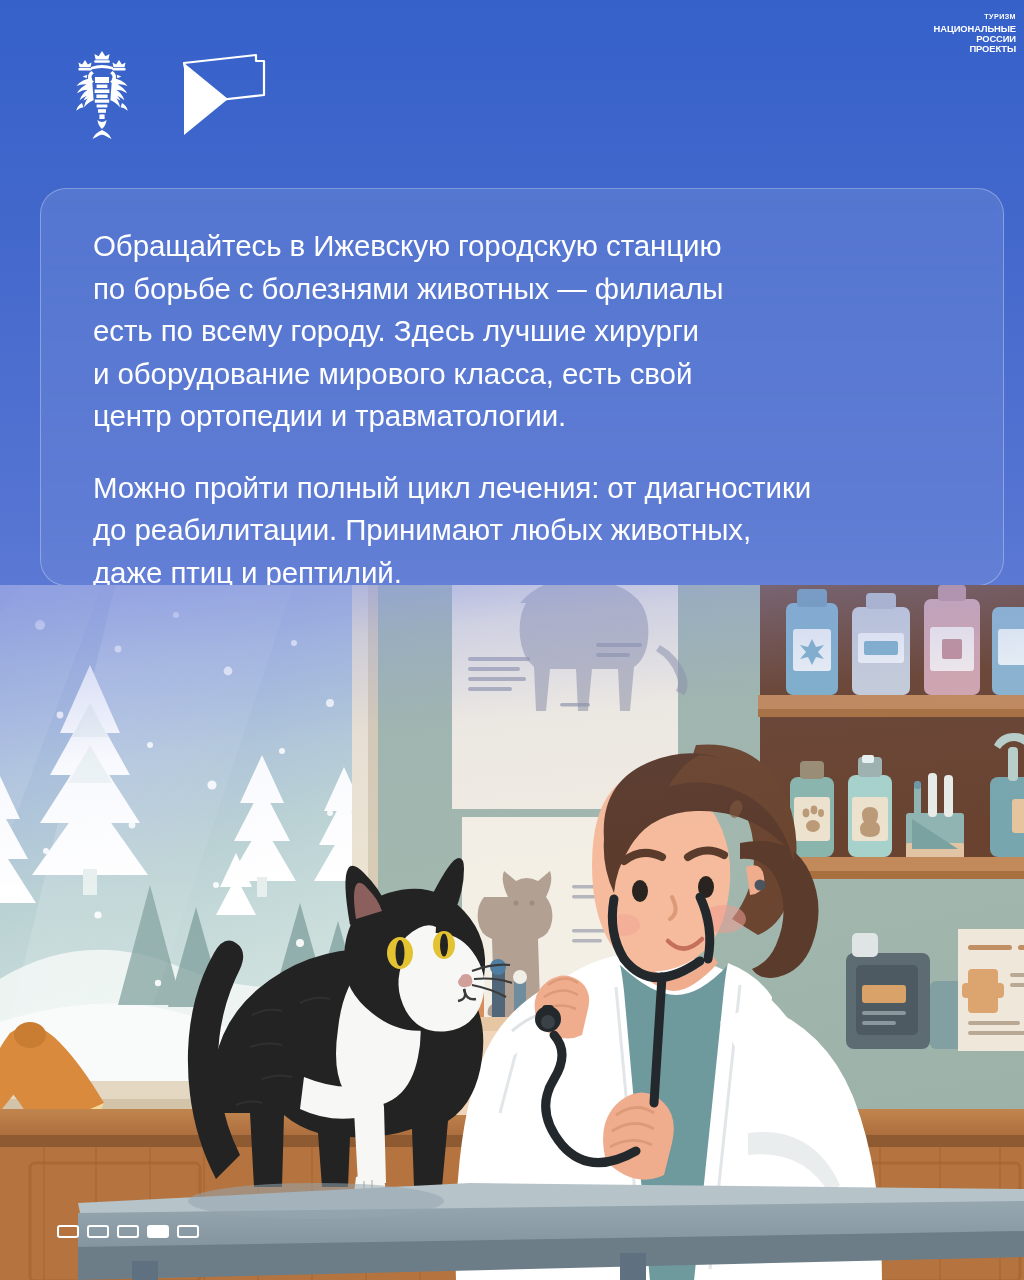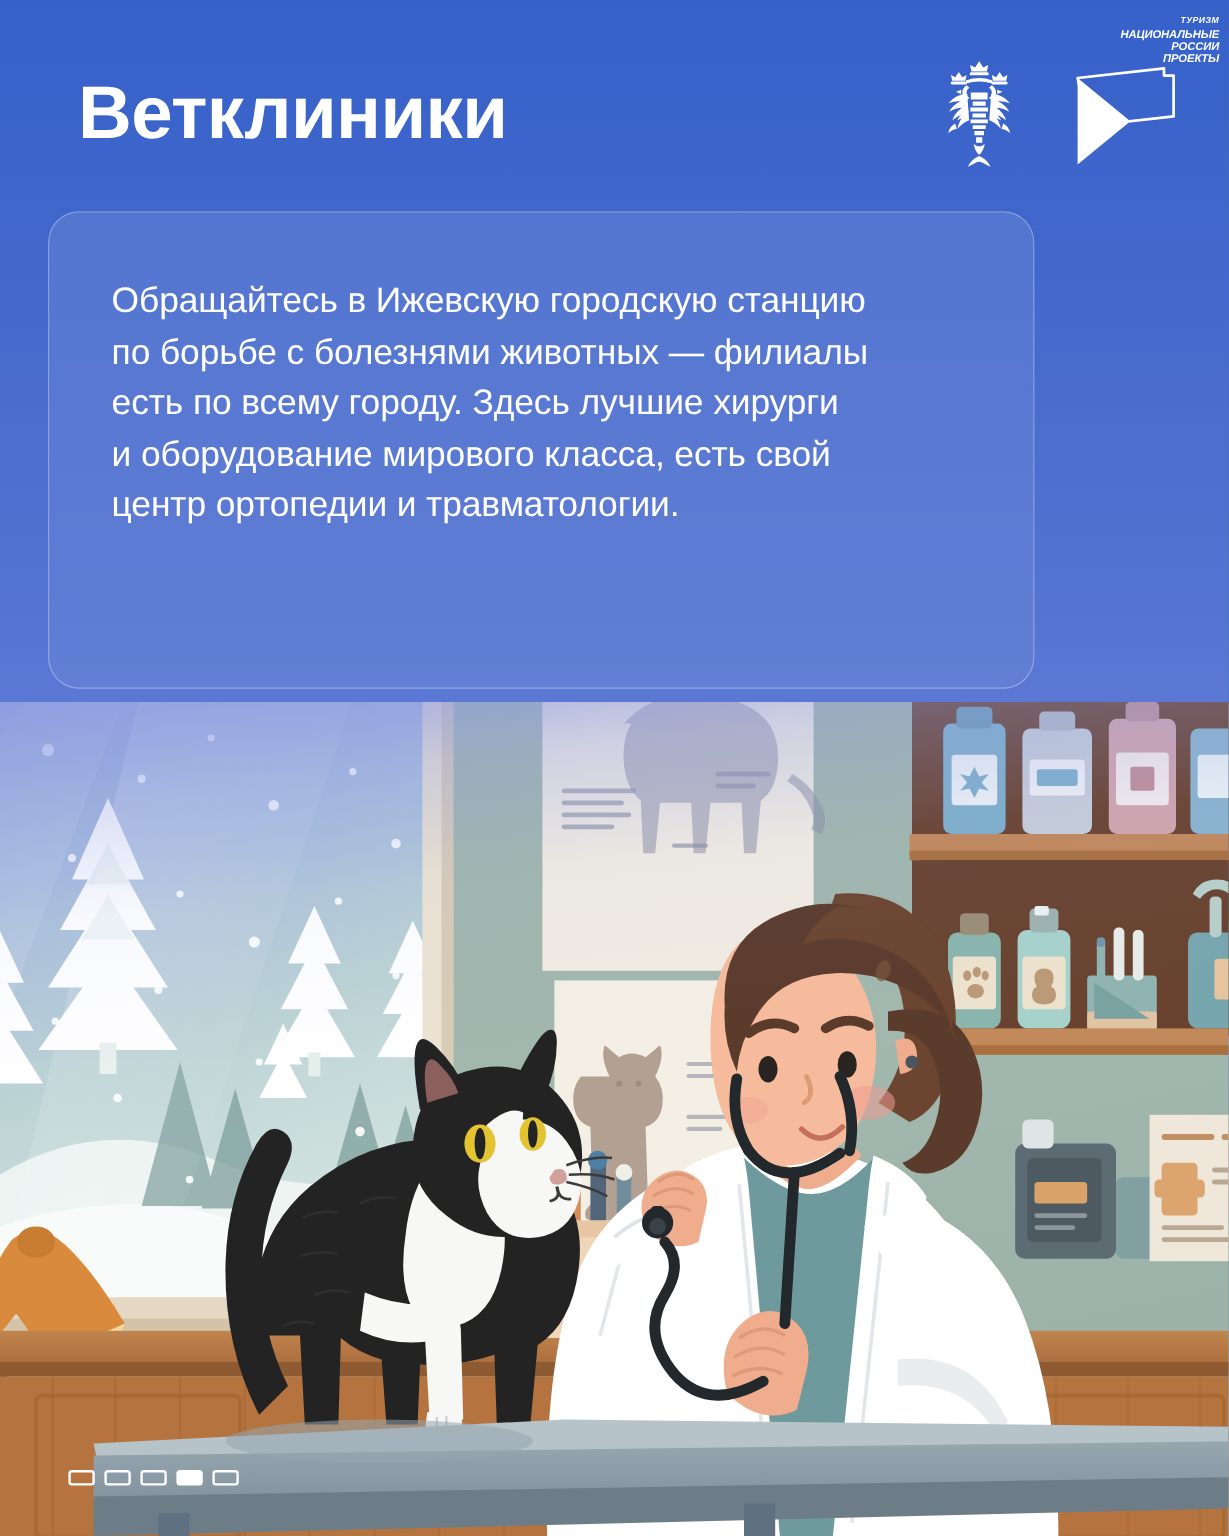--- a/index.html
+++ b/index.html
@@ -28,41 +28,41 @@
   .header{
     position:absolute; left:0; top:0; width:1024px; height:185px;
     display:flex; align-items:center; justify-content:space-between;
     padding:0 38px 0 65px;
   }
   .page-title{
     font-size:62px; font-weight:bold; color:#ffffff;
     letter-spacing:-0.5px; line-height:1;
     margin-top:4px;
   }
-  .logos{ display:flex; align-items:center; gap:25px; margin-top:4px;font-style:italic;}
+  .logos{ display:flex; align-items:flex-start; gap:25px; margin-top:4px;}
   .logo-eagle{ width:74px; height:96px; }
   .logo-np{ width:108px; height:92px; position:relative; }
   .np-text{
     position:absolute; right:8px; top:13px;
     text-align:right; color:#fff; font-weight:bold;
     line-height:1.02; pointer-events:none;
   }
   .np-tourism{ font-size:7.2px; letter-spacing:.4px; margin-bottom:4px; color:#fff; font-weight:bold;}
   .np-l1{ font-size:9.4px; letter-spacing:-.1px; }
   .np-l2{ font-size:9.4px; letter-spacing:-.1px; }
   .np-l3{ font-size:9.4px; letter-spacing:-.1px; }
 
   
   .text-card{
-    position:absolute; left:40px; top:176px;
-    width:822px; height:398px;
+    position:absolute; left:40px; top:188px;
+    width:964px; height:398px;
     border-radius:26px;
     background:linear-gradient(180deg, rgba(255,255,255,.105) 0%, rgba(255,255,255,.055) 100%);
     border:1px solid rgba(255,255,255,.30);
-    padding:53px 52px 0 52px;
+    padding:36px 52px 0 52px;
     backdrop-filter:blur(2px);
   }
   .card-para{
     color:#ffffff;
     font-size:29.5px;
     line-height:42.5px;
     letter-spacing:-0.1px;
     white-space:pre-line;
   }
   .card-para + .card-para{ margin-top:29px; }
@@ -86,21 +86,20 @@
   }
   .pg.active{ background:#ffffff; }
 </style>
 </head>
 <body>
 
 <div class="canvas">
 
   <div class="header">
 
-    <h1 class="page-title">Ветклиники</h1>
 
     <div class="logos">
 
       <svg class="logo-eagle" viewBox="0 0 74 96">
         <g fill="#ffffff">
 
           <path d="M37 4 l3.4 5.2 4.2-2.1 -1.2 5.4 h-12.8 l-1.2-5.4 4.2 2.1z"></path>
           <rect x="29.2" y="13.2" width="15.6" height="2.6" rx="1"></rect>
 
           <path d="M20 13 l2.9 4.4 3.6-1.8 -1 4.6 h-11 l-1-4.6 3.6 1.8z"></path>
@@ -154,20 +153,23 @@
 
     </div>
   </div>
 
   <div class="text-card">
     <p class="card-para">Обращайтесь в Ижевскую городскую станцию
 по борьбе с болезнями животных — филиалы
 есть по всему городу. Здесь лучшие хирурги
 и оборудование мирового класса, есть свой
 центр ортопедии и травматологии.</p>
+    <p class="card-para">Можно пройти полный цикл лечения: от диагностики
+до реабилитации. Принимают любых животных,
+даже птиц и рептилий.</p>
   </div>
 
   <div class="illustration">
     <svg viewBox="0 0 1024 695">
       <defs>
         <linearGradient id="skyG" x1="0" y1="0" x2="0.25" y2="1">
           <stop offset="0%" stop-color="#8fa6d8"></stop>
           <stop offset="30%" stop-color="#a8bddd"></stop>
           <stop offset="62%" stop-color="#bcd3d4"></stop>
           <stop offset="100%" stop-color="#d6e6e2"></stop>

